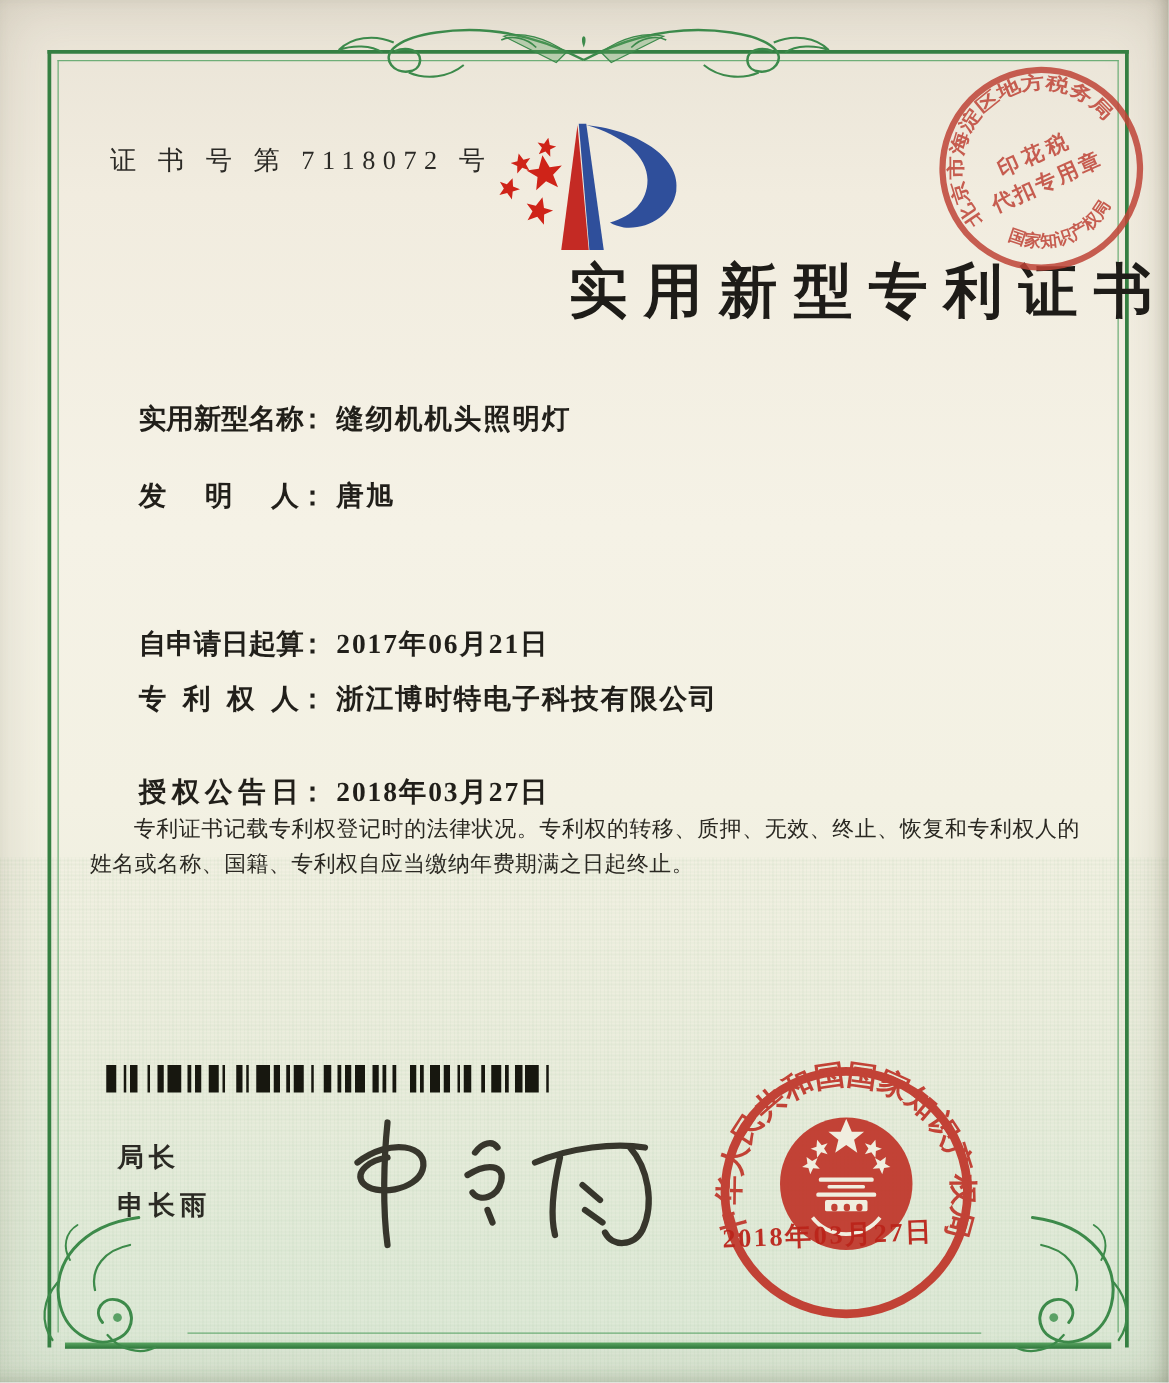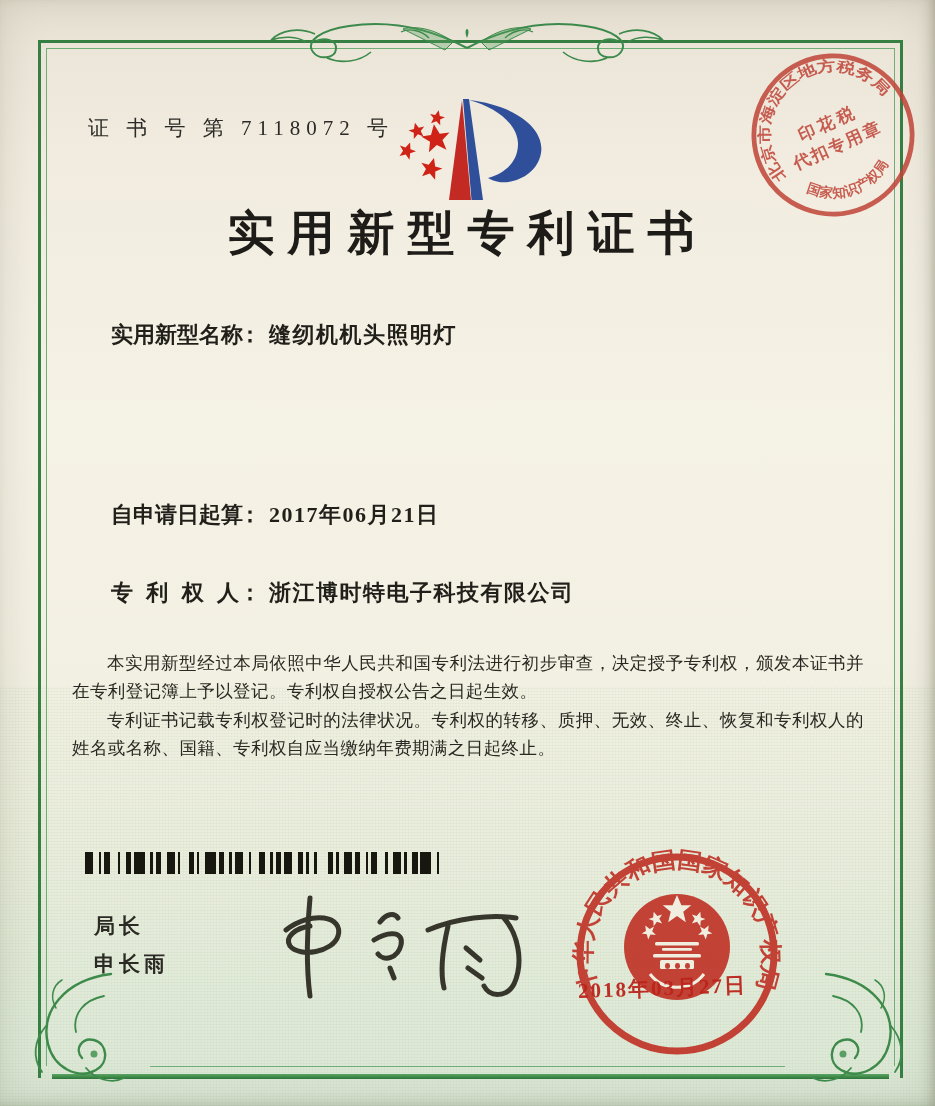--- a/index.html
+++ b/index.html
@@ -17,21 +17,21 @@
         border-top:3px solid #357f42;border-left:3px solid #357f42;border-right:3px solid #357f42;border-bottom:none;}
   .frame-inner{position:absolute;left:46px;top:48px;right:40px;bottom:40px;
         border:1px solid #6fae78;border-bottom:none;}
   .frame-bottom-thick{position:absolute;left:52px;right:46px;top:1074px;height:5px;
         background:linear-gradient(180deg,#5aa562,#2c7539);}
   .frame-bottom-thin{position:absolute;left:150px;right:150px;top:1066px;height:1px;background:#6fae78;}
   .orn{position:absolute;pointer-events:none;}
   
   .cert-no{position:absolute;left:88px;top:86px;font-size:21px;color:#2b2a26;letter-spacing:6px;margin-top:28px;}
   .logo{position:absolute;left:348px;top:95px;}
-  .title{position:absolute;left:0;width:100%;top:202px;text-align:center;
+  .title{position:absolute;left:0;width:100%;top:202px;text-align:right;
         font-size:47px;font-weight:bold;color:#1e1c18;letter-spacing:13px;}
   
   .field{position:absolute;left:92px;font-size:22px;color:#211f1a;font-weight:600;white-space:nowrap;margin-left:19px;}
   .flabel{display:inline-block;width:128px;text-align:justify;text-align-last:justify;}
   .fcolon{display:inline-block;margin-right:8px;}
   .fvalue{letter-spacing:1.5px;}
   
   .body-text{position:absolute;left:72px;top:649px;width:792px;
         font-size:17.5px;line-height:1.62;color:#2a2822;text-align:justify;letter-spacing:.4px;}
   .body-text p{margin:0;text-indent:2em;}
@@ -106,29 +106,34 @@
     <path d="M114,5 L101,105 L123,105 Z" fill="#c42a24"></path>
     <path d="M115,4 L121,4 L135,105 L123.5,105 Z" fill="#2f4f9b"></path>
     <path d="M121,5 C166,10 197,33 193,58 C190,77 170,89 151,87 C147,86 143,85 140,83 C158,78 170,66 170,49 C170,30 150,13 121,5 Z" fill="#2f4f9b"></path>
   </svg>
 
   <div class="title">实用新型专利证书</div>
 
   <div class="field" style="top:320px">
     <span class="flabel">实用新型名称</span><span class="fcolon">：</span><span class="fvalue">缝纫机机头照明灯</span>
   </div>
+  <div class="field" style="top:382px">
+    <span class="flabel">发明人</span><span class="fcolon">：</span><span class="fvalue">唐旭</span>
+  </div>
   <div class="field" style="top:500px">
     <span class="flabel">自申请日起算</span><span class="fcolon">：</span><span class="fvalue">2017年06月21日</span>
   </div>
-  <div class="field" style="top:578px">
+  <div class="field" style="top:544px">
     <span class="flabel">专利权人</span><span class="fcolon">：</span><span class="fvalue">浙江博时特电子科技有限公司</span>
   </div>
+  <div class="field" style="top:619px">
+    <span class="flabel">授权公告日</span><span class="fcolon">：</span><span class="fvalue">2018年03月27日</span>
+  </div>
 
   <div class="body-text">
-    <p>本实用新型经过本局依照中华人民共和国专利法进行初步审查，决定授予专利权，颁发本证书并在专利登记簿上予以登记。专利权自授权公告之日起生效。</p>
     <p>专利证书记载专利权登记时的法律状况。专利权的转移、质押、无效、终止、恢复和专利权人的姓名或名称、国籍、专利权自应当缴纳年费期满之日起终止。</p>
   </div>
 
   <div class="barcode" id="barcode">
       <i style="width: 8.19847px; margin-right: 5.46565px;"></i>
       <i style="width: 2.73282px; margin-right: 2.73282px;"></i>
       <i style="width: 5.46565px; margin-right: 8.19847px;"></i>
       <i style="width: 2.73282px; margin-right: 5.46565px;"></i>
       <i style="width: 5.46565px; margin-right: 2.73282px;"></i>
       <i style="width: 10.9313px; margin-right: 5.46565px;"></i>

